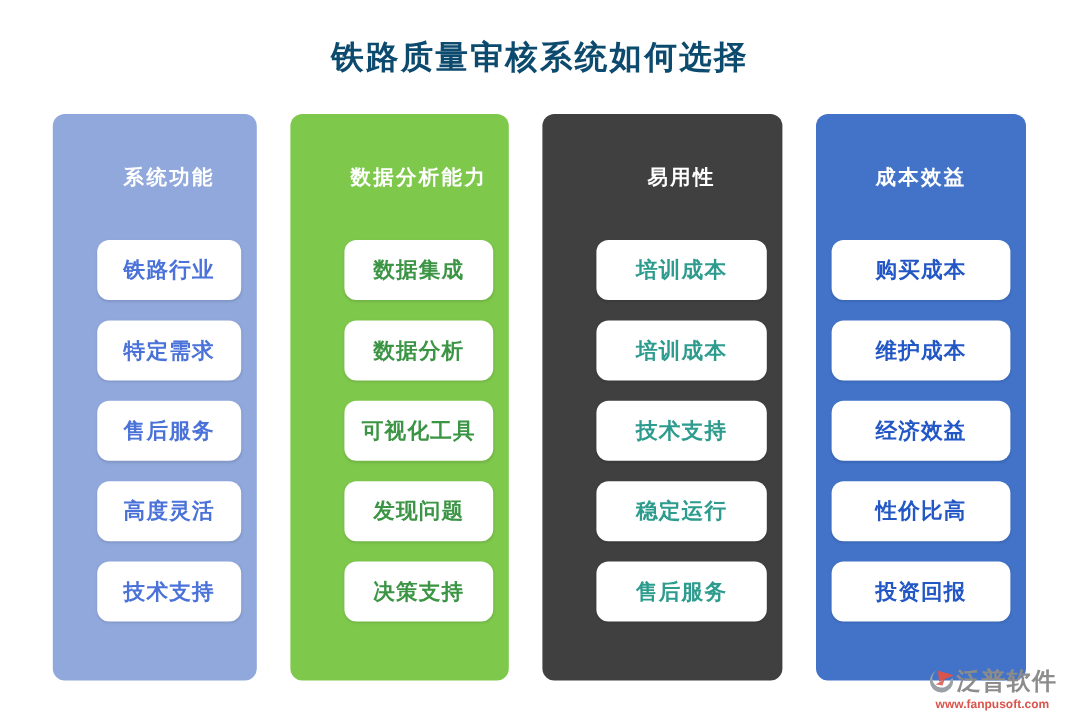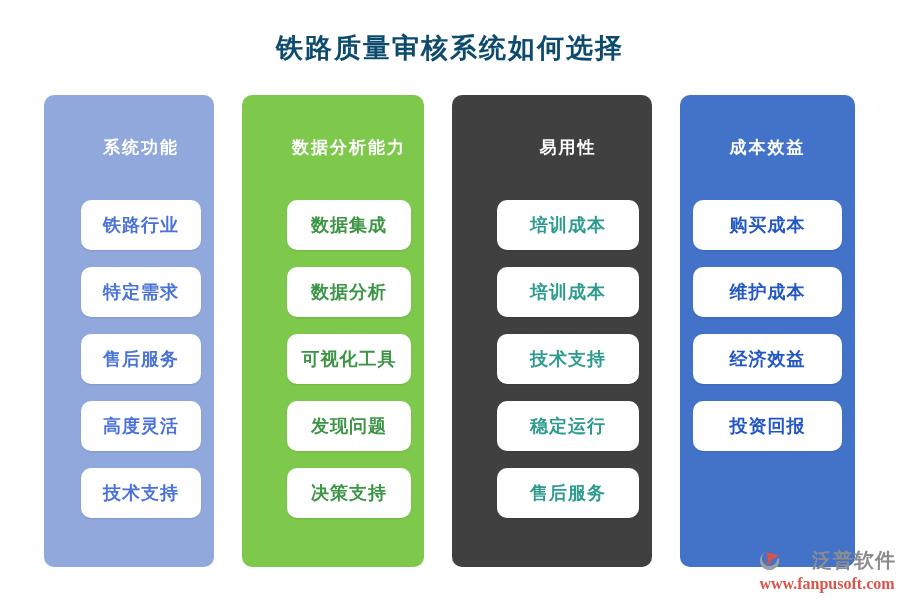--- a/index.html
+++ b/index.html
@@ -59,37 +59,37 @@
   }
   .brand {
     position: absolute;
     right: 4px; bottom: 7px;
     width: 138px;
     text-align: center;
   }
   .brand-row {
     display: flex;
     align-items: center;
-    justify-content: space-between;
+    justify-content: center;
     gap: 1px;
   }
   .brand-name {
     font-size: 20px;
     font-weight: bold;
     color: #8c8c8c;
     letter-spacing: 1px;
     white-space: nowrap;
   }
   .brand-url {
     display: block;
     margin-top: 1px;
-    font-size: 16px;
+    font-size: 10px;
     font-weight: bold;
     color: #d9544a;
-    font-family: Liberation Serif, serif;
+    font-family: Liberation Sans, sans-serif;
     white-space: nowrap;
   }
 </style>
 </head>
 <body>
 
 <div class="page-title">铁路质量审核系统如何选择</div>
 
 <div class="board">
 
@@ -118,20 +118,21 @@
     <div class="card">技术支持</div>
     <div class="card">稳定运行</div>
     <div class="card">售后服务</div>
   </div>
 
   <div class="col col-4" style="background-color: rgb(66, 115, 201); color: rgb(34, 87, 197);">
     <div class="col-header">成本效益</div>
     <div class="card">购买成本</div>
     <div class="card">维护成本</div>
     <div class="card">经济效益</div>
+    <div class="card">性价比高</div>
     <div class="card">投资回报</div>
   </div>
 
 </div>
 
 <div class="brand">
   <div class="brand-row">
     <span style="display:inline-flex;">
       <svg width="23" height="23" viewBox="0 0 48 48">
         <path d="M 24 44 A 20 20 0 0 1 24 4 L 26 4 A 16 16 0 1 0 40 28 L 44 28 A 20 20 0 0 1 24 44 Z" fill="#9aa0a6" transform="rotate(-25 24 24)"></path>

